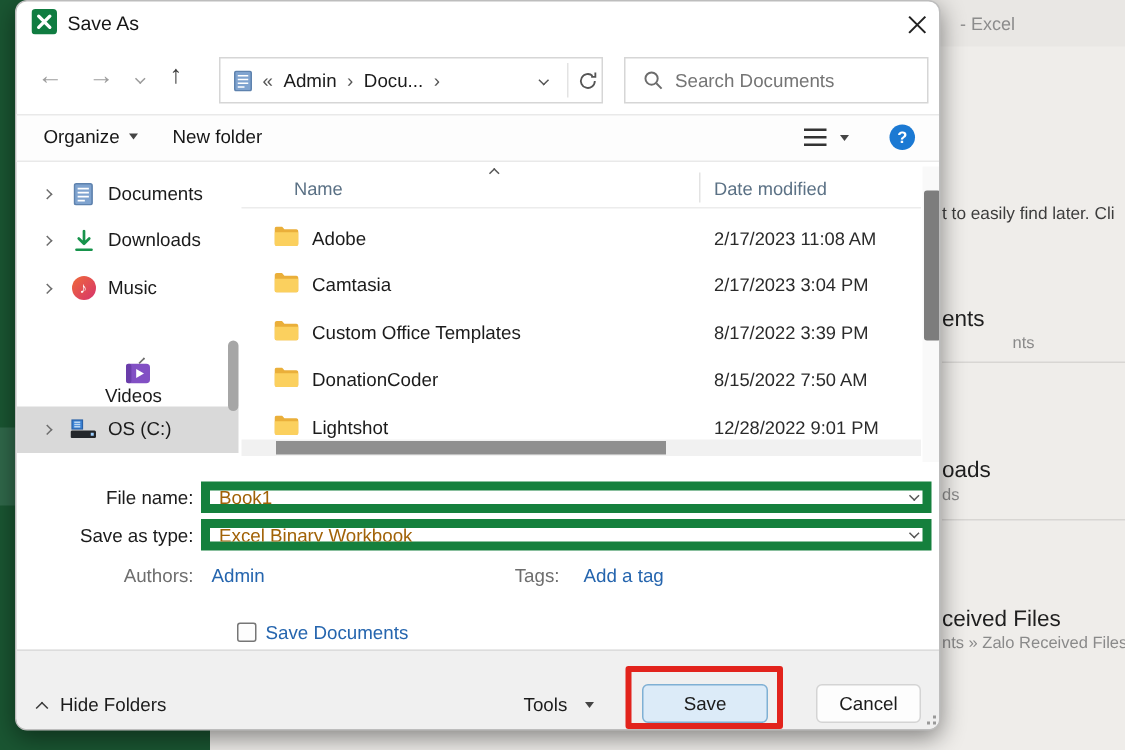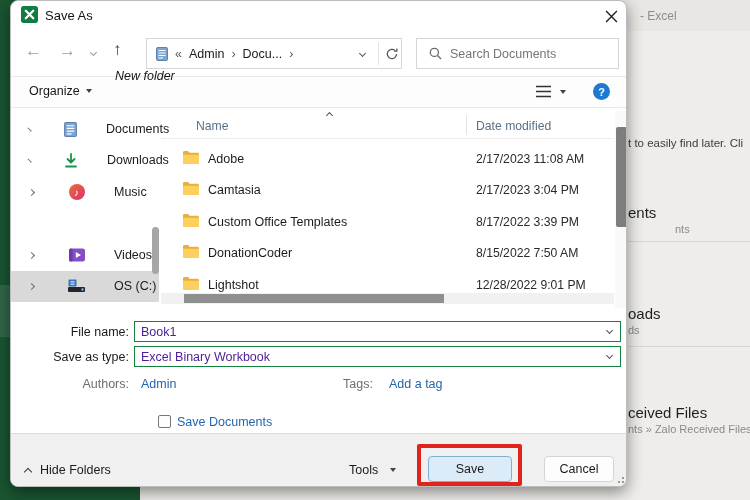--- a/index.html
+++ b/index.html
@@ -32,38 +32,38 @@
 
   
   .chev { display:inline-block; width:6px; height:6px; border-right:1.4px solid #6e6e6e; border-bottom:1.4px solid #6e6e6e; }
   .chev.right { transform:rotate(-45deg); }
   .chev.down  { transform:rotate(45deg); }
   .chev.up    { transform:rotate(-135deg); }
   .chev.small { width:5px; height:5px; }
   .caret { display:inline-block; width:0; height:0; border-left:3.5px solid transparent; border-right:3.5px solid transparent; border-top:4px solid #444; }
 
   
-  .side-item { left:0; width:148px; height:30px; display:flex; align-items:center; cursor:pointer;gap:21px; }
+  .side-item { left:0; width:148px; height:30px; display:flex; align-items:center; cursor:pointer; }
   .side-item .chev { margin-left:18px; }
   .side-item .ic { margin-left:13px; width:17px; display:flex; justify-content:center; }
   .side-item .lbl { margin-left:8px; font-size:12.5px; }
   .side-sel { left:0; top:270px; width:148px; height:31px; background:#d9d9d9; }
 
   
   .col-head { font-size:12.2px; color:#5b7185; }
   .file-row { left:150px; width:452px; height:31px; display:flex; align-items:center; cursor:pointer; }
   .file-row .ic { margin-left:22px; }
   .file-row .nm { margin-left:9px; font-size:12.5px; color:#1b1b1b; }
   .file-row .dt { position:absolute; left:315px; font-size:12.2px; color:#2a2a2a; white-space:nowrap; }
 
   
   .f-label { width:118px; text-align:right; font-size:12.5px; color:#1b1b1b; }
   .f-label.dim, .dimtext { color:#6e6e6e; }
-  .f-input { width:487px; height:21px; border:1px solid #15803d; background:#fff; font-family:"Liberation Sans",sans-serif;
-             font-size:12.5px; padding:0 20px 0 6px; color:#4c1d95; }
+  .f-input { width:487px; height:21px; border:6px solid #15803d; background:#fff; font-family:"Liberation Sans",sans-serif;
+             font-size:12.5px; padding:0 20px 0 6px; color:#a16207; }
   .bluelink { color:#2565ae; font-size:12.5px; cursor:pointer; }
 
   
   .footer { left:0; top:432px; width:617px; height:55px; background:#f0f0f0; border-top:1px solid #dcdcdc; }
   .btn { display:flex; align-items:center; justify-content:center; font-size:12.5px; border-radius:4px; cursor:pointer; }
   .btn-save { background:#dcebf8; border:1px solid #7fb0d4; }
   .btn-cancel { background:#fdfdfd; border:1px solid #d4d4d4; }
   .red-annot { border:4px solid #e2231c; border-radius:2px; }
   .checkbox { width:13px; height:13px; border:1px solid #767676; border-radius:2px; background:#fdfdfd; cursor:pointer; }
   .vline { width:1px; background:#e3e3e3; }
@@ -135,21 +135,21 @@
         <path d="M9.2 9.2 L13 13" stroke="#6c6c6c" stroke-width="1.4"></path>
       </svg>
       <input style="margin-left: 8px; border: none; outline: none; width: 150px; font-family: &quot;Liberation Sans&quot;, sans-serif; font-size: 12.5px; color: rgb(27, 27, 27); background: transparent;" placeholder="Search Documents">
     </div>
 
     <div class="abs toolbar-band"></div>
     <div class="abs" style="left:18px;top:83px;display:flex;align-items:center;gap:6px;">
       <span class="tb-label">Organize</span>
       <span class="caret"></span>
     </div>
-    <div class="abs tb-label" style="left:104px;top:68px;font-style:italic;">New folder</div>
+    <div class="abs tb-label" style="left:104px;top:83px;">New folder</div>
     <svg class="abs" style="left:524px;top:84px;" width="17" height="13" viewBox="0 0 17 13">
       <path d="M1 1.5 h15 M1 6.5 h15 M1 11.5 h15" stroke="#333" stroke-width="1.7"></path>
     </svg>
     <span class="abs caret" style="left:549px;top:89px;"></span>
     <div class="abs" style="left:582px;top:82px;width:17px;height:17px;border-radius:50%;background:#1b79d3;display:flex;align-items:center;justify-content:center;">
       <span style="color:#fff;font-size:11px;font-weight:bold;">?</span>
     </div>
 
     <div class="abs side-sel"></div>
 
@@ -179,21 +179,21 @@
       <span class="chev right small"></span>
       <span class="ic">
           <span style="width:16px;height:16px;border-radius:50%;background:linear-gradient(135deg,#ef6a3a,#d6336c);display:flex;align-items:center;justify-content:center;color:#fff;font-size:10px;">
             <span>♪</span>
           </span>
         </span>
       <span class="lbl">Music</span>
     </div>
 
 
-    <div class="abs side-item" style="top:239px;">
+    <div class="abs side-item" style="top:239px;flex-direction:column;">
       <span class="chev right small"></span>
       <span class="ic">
           <svg width="16" height="16" viewBox="0 0 16 16">
         <rect x="0" y="1.5" width="16" height="13" rx="2.5" fill="#8250c4"></rect>
         <rect x="0" y="1.5" width="3.6" height="13" rx="1.5" fill="#6a3daa"></rect>
         <path d="M6.8 5 L12 8 L6.8 11 Z" fill="#fff"></path>
           </svg>
         </span>
       <span class="lbl">Videos</span>
     </div>

